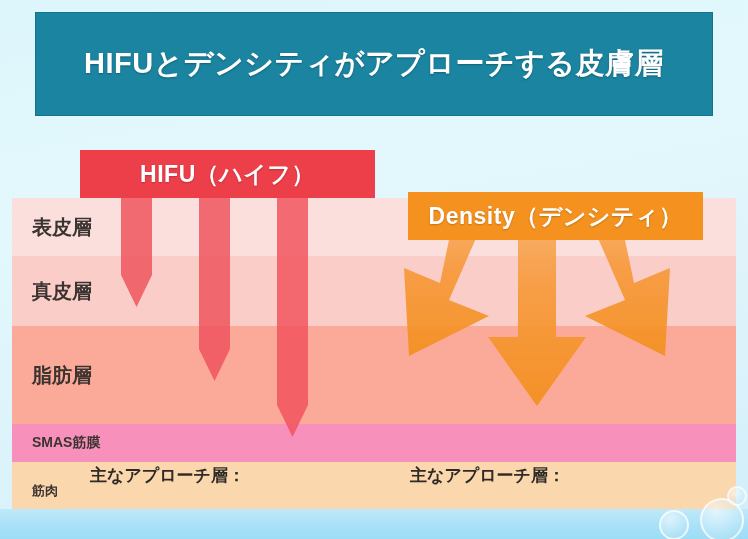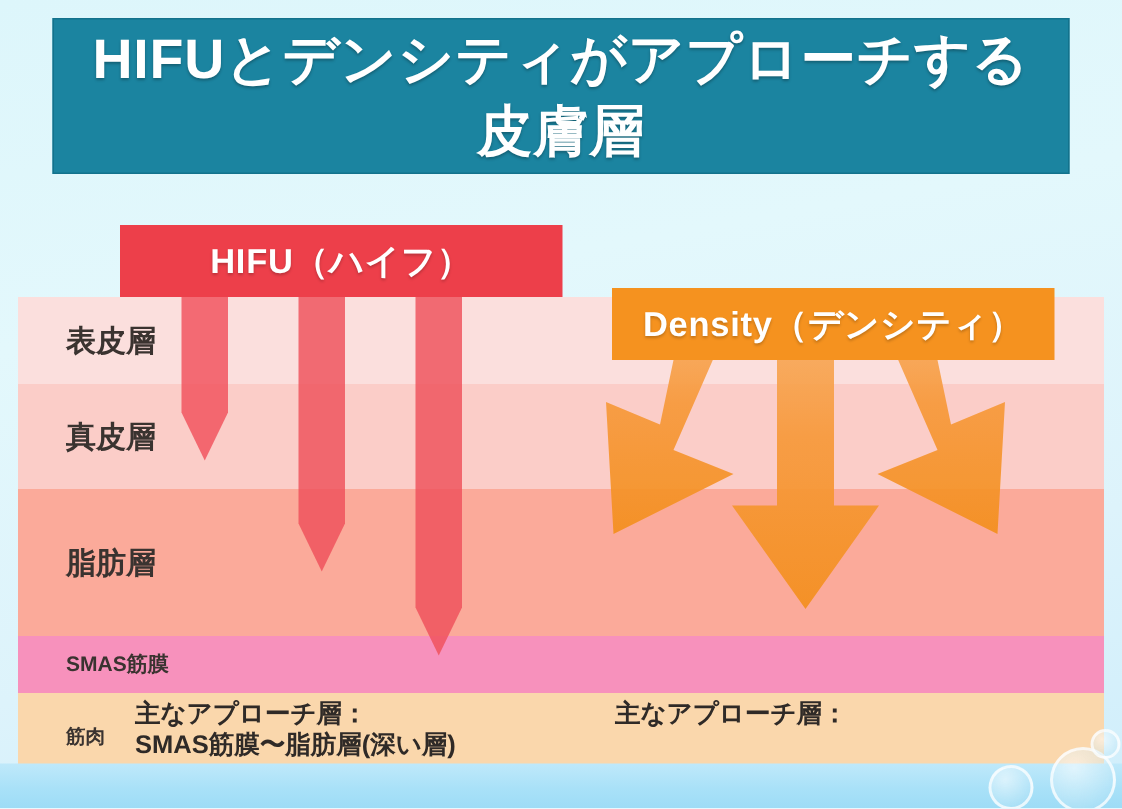--- a/index.html
+++ b/index.html
@@ -47,21 +47,21 @@
     background: #1b84a0;
     border: 1px solid #13728c;
     box-sizing: border-box;
     display: flex;
     align-items: center;
     justify-content: center;
     text-align: center;
   }
   .title-text {
     color: #ffffff;
-    font-size: 37px;
+    font-size: 29px;
     font-weight: bold;
     line-height: 1.30;
     letter-spacing: 0.5px;
     text-shadow: 0 1px 2px rgba(0,0,0,0.28);
     padding: 0 14px;
   }
 
   
   .chip {
     position: absolute;
@@ -106,24 +106,23 @@
     left: 0;
     width: 724px;
     box-sizing: border-box;
     display: flex;
     align-items: center;
   }
   .layer-label {
     font-size: 20px;
     font-weight: bold;
     color: #3a3330;
-    padding-left: 0;
+    padding-left: 20px;
     z-index: 4;
     white-space: nowrap;
-    margin-left: 32px;
   }
   .layer-epidermis { top: 0;   height: 58px;  background: #fbdfdd; }
   .layer-dermis    { top: 58px; height: 70px; background: #fbcdc8; }
   .layer-fat       { top: 128px; height: 98px; background: #fbaa9a; }
   .layer-smas      { top: 226px; height: 38px; background: #f791bc; }
   .layer-muscle    { top: 264px; height: 58px; background: #fad7ac; }
 
   .layer-smas .layer-label { font-size: 14px; }
   .layer-muscle .layer-label { font-size: 13px; }
 
@@ -187,21 +186,20 @@
     <div class="layer layer-smas">
       <span class="layer-label">SMAS筋膜</span>
     </div>
 
     <div class="layer layer-muscle">
       <span class="layer-label">筋肉</span>
     </div>
 
     <div class="caption caption-hifu">
       <span class="cap-line1">主なアプローチ層：</span>
-      <span class="cap-line2">SMAS筋膜〜脂肪層(深い層)</span>
     </div>
 
     <div class="caption caption-density">
       <span class="cap-line1">主なアプローチ層：</span>
     </div>
   </div>
 
   <svg class="arrow-layer" viewBox="0 0 748 539">
     <defs>
       <linearGradient id="gradOrange" x1="0" y1="0" x2="0" y2="1">

